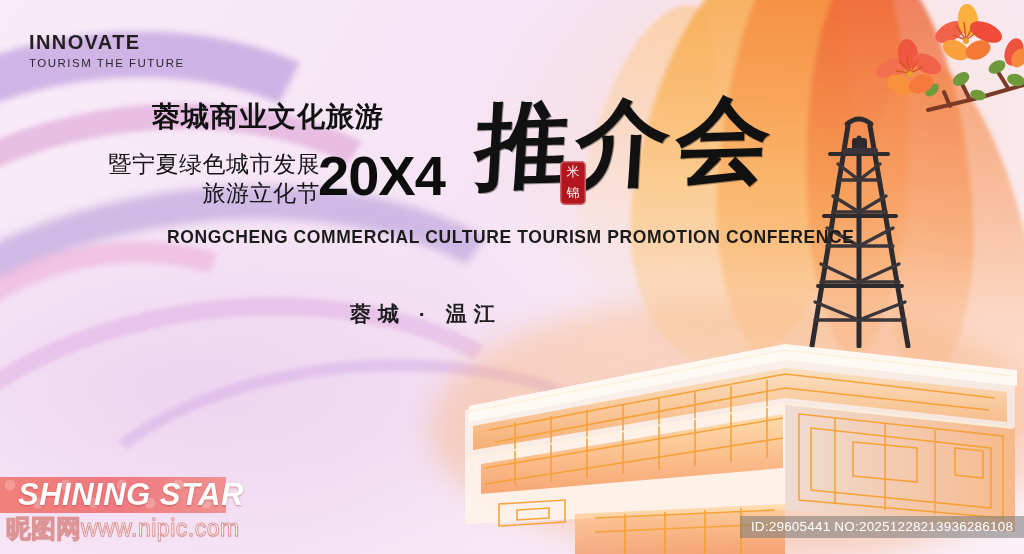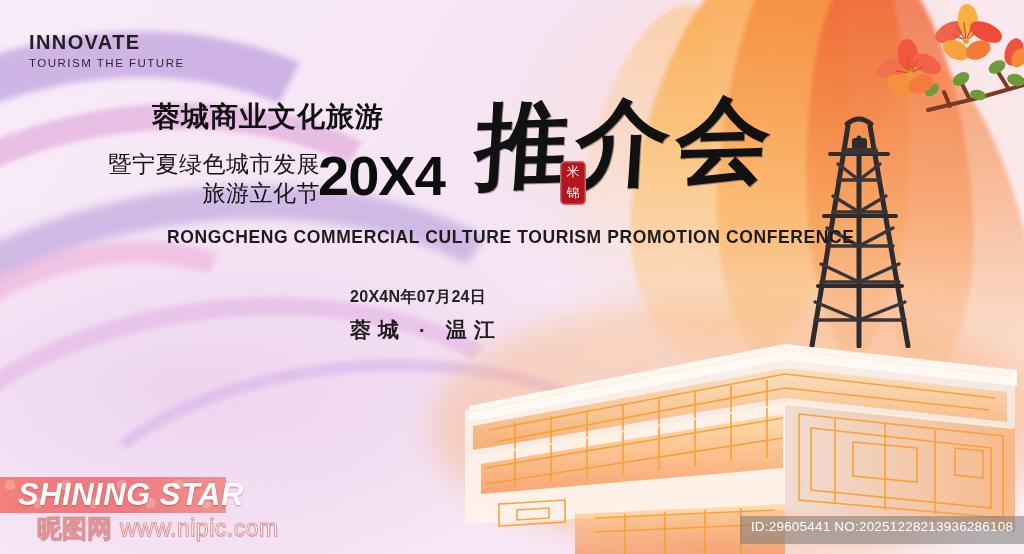--- a/index.html
+++ b/index.html
@@ -227,37 +227,37 @@
     opacity: .9;
   }
   .wm-star-text {
     position: absolute; left: 18px; top: 478px;
     font-size: 31px; font-weight: 800; font-style: italic;
     color: #fff; letter-spacing: .5px; line-height: 34px;
     text-shadow: 0 1px 2px rgba(150,40,40,.45);
   }
   .wm-nipic {
     position: absolute; left: 6px; top: 516px;
-    display: flex; align-items: center; gap: 8px; margin-left: 31px;
+    display: flex; align-items: center; 
   }
   .wm-nipic-cn {
     font-size: 25px; font-weight: 800; color: #fff;
     line-height: 1;
     -webkit-text-stroke: 1px rgba(214,130,130,.85);
     text-shadow: 0 1px 1px rgba(190,110,110,.5);
   }
   .wm-nipic-url {
     font-size: 23px; font-weight: 400; color: #fff;
     line-height: 1; letter-spacing: .5px;
     -webkit-text-stroke: 1px rgba(214,130,130,.8);
     text-shadow: 0 1px 1px rgba(190,110,110,.45);
   }
   .wm-id {
     position: absolute; right: 0px; top: 516px;
-    width: 284px; height: 28px;
+    width: 284px; height: 22px;
     background: rgba(120,120,120,.55);
     color: #fff;
     font-size: 13.5px; line-height: 22px;
     text-align: center;
     letter-spacing: .2px;
   }
 </style>
 </head>
 <body>
 
@@ -438,21 +438,20 @@
     <div class="h-year">20X4</div>
     <div class="calli">推介会</div>
     <div class="seal">
       <span>米</span>
       <span>锦</span>
     </div>
     <div class="h-english">RONGCHENG COMMERCIAL CULTURE TOURISM PROMOTION CONFERENCE</div>
   </div>
 
   <div class="meta">
-    <div class="meta-date">20X4N年07月24日</div>
     <div class="meta-venue">蓉城 · 温江</div>
   </div>
 
   <div class="wm-star"></div>
   <div class="wm-star-text">SHINING STAR</div>
   <div class="wm-nipic">
     <span class="wm-nipic-cn">昵图网</span>
     <span class="wm-nipic-url">www.nipic.com</span>
   </div>
   <div class="wm-id">ID:29605441 NO:20251228213936286108</div>

